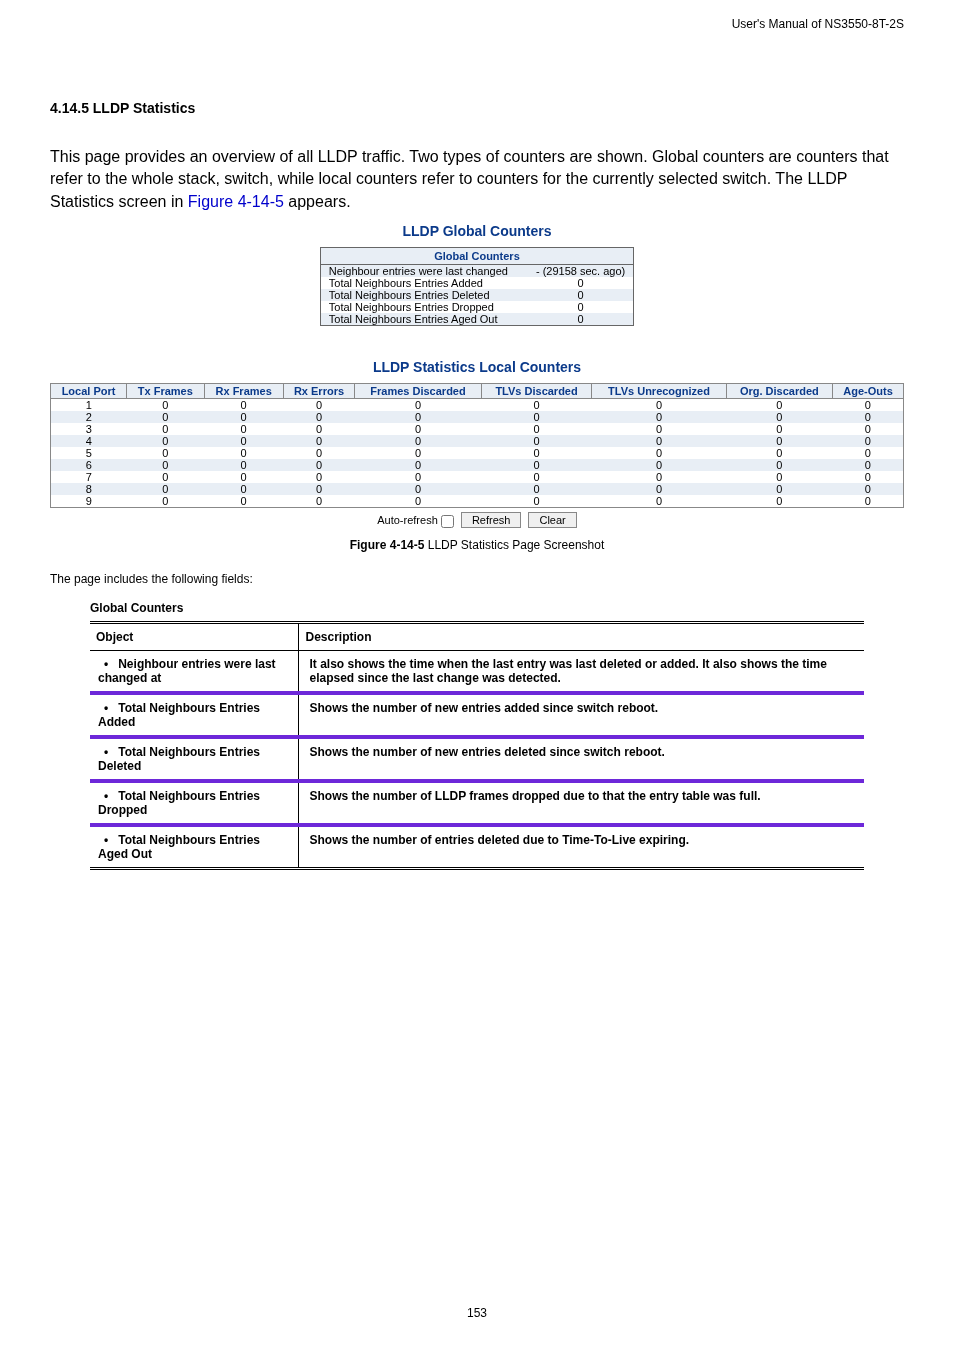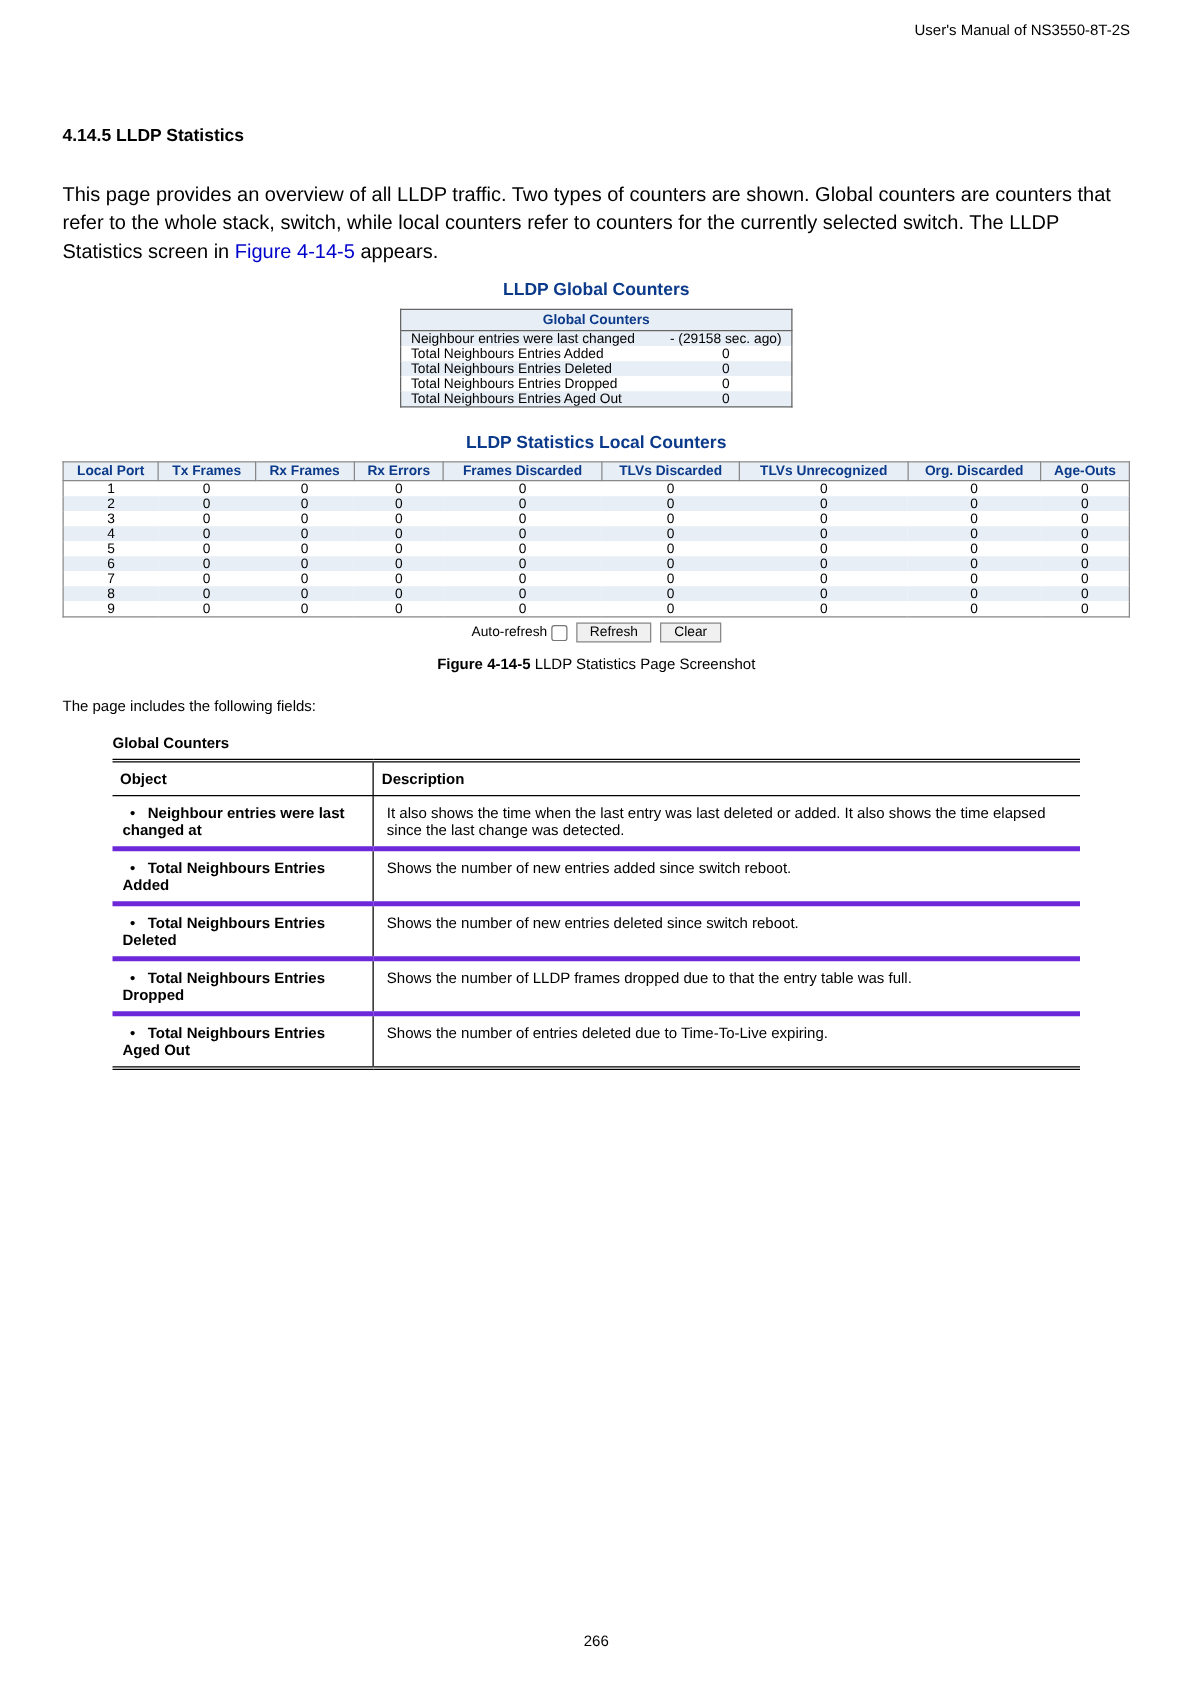--- a/index.html
+++ b/index.html
@@ -39,21 +39,21 @@
       font-size: 14px;
       text-align: center;
       margin-top: 10px;
       margin-bottom: 8px;
     }
     .lldp-sub-title {
       color: #0b3a8a;
       font-weight: bold;
       font-size: 14px;
       text-align: center;
-      margin-top: 19px;
+      margin-top: 33px;
       margin-bottom: 8px;
     }
     .global-table-wrap {
       display: flex;
       justify-content: center;
     }
     table.global-counters {
       border-collapse: collapse;
       font-size: 11px;
       border: 1px solid #666;
@@ -151,21 +151,21 @@
       width: 27%;
       border-right: 1px solid #000;
       font-weight: bold;
       padding-left: 8px;
     }
     table.desc-table td.obj .bullet::before {
       content: "•";
       margin-right: 10px;
       margin-left: 6px;
     }
-    table.desc-table td.descr { width: 73%; padding-left:10px; padding-right:10px;}
+    table.desc-table td.descr { width: 73%; padding-left:10px; padding-right:10px;font-weight:bold;}
     .page-num {
       position: absolute;
       bottom: 30px;
       left: 0;
       right: 0;
       text-align: center;
       font-size: 12px;
     }
   </style>
 </head>
@@ -368,13 +368,13 @@
     <td class="descr">Shows the number of LLDP frames dropped due to that the entry table was full.</td>
   </tr>
   <tr class="last">
     <td class="obj"><span class="bullet"></span><span>Total Neighbours Entries Aged Out</span></td>
     <td class="descr">Shows the number of entries deleted due to Time-To-Live expiring.</td>
   </tr>
 </tbody>
     </table>
 </div>
 
-<div class="page-num">266</div>
+<div class="page-num">153</div>
 
 </body></html>

